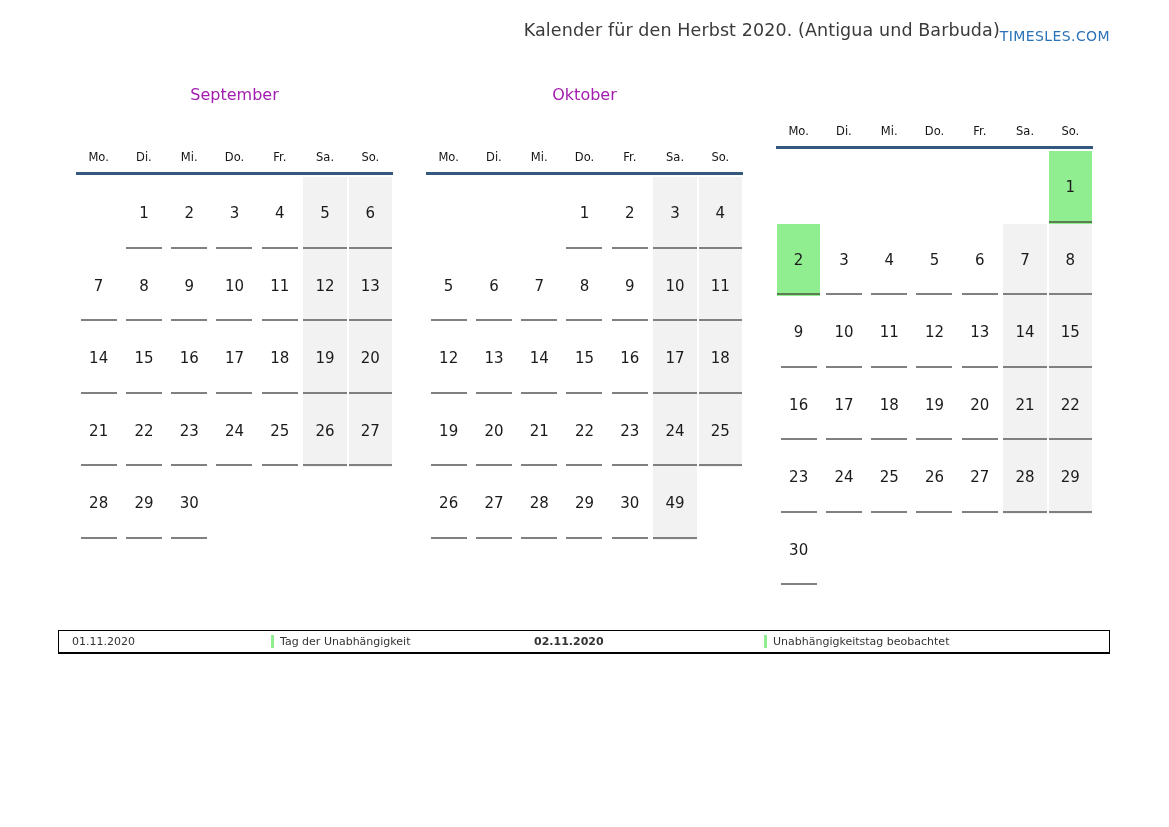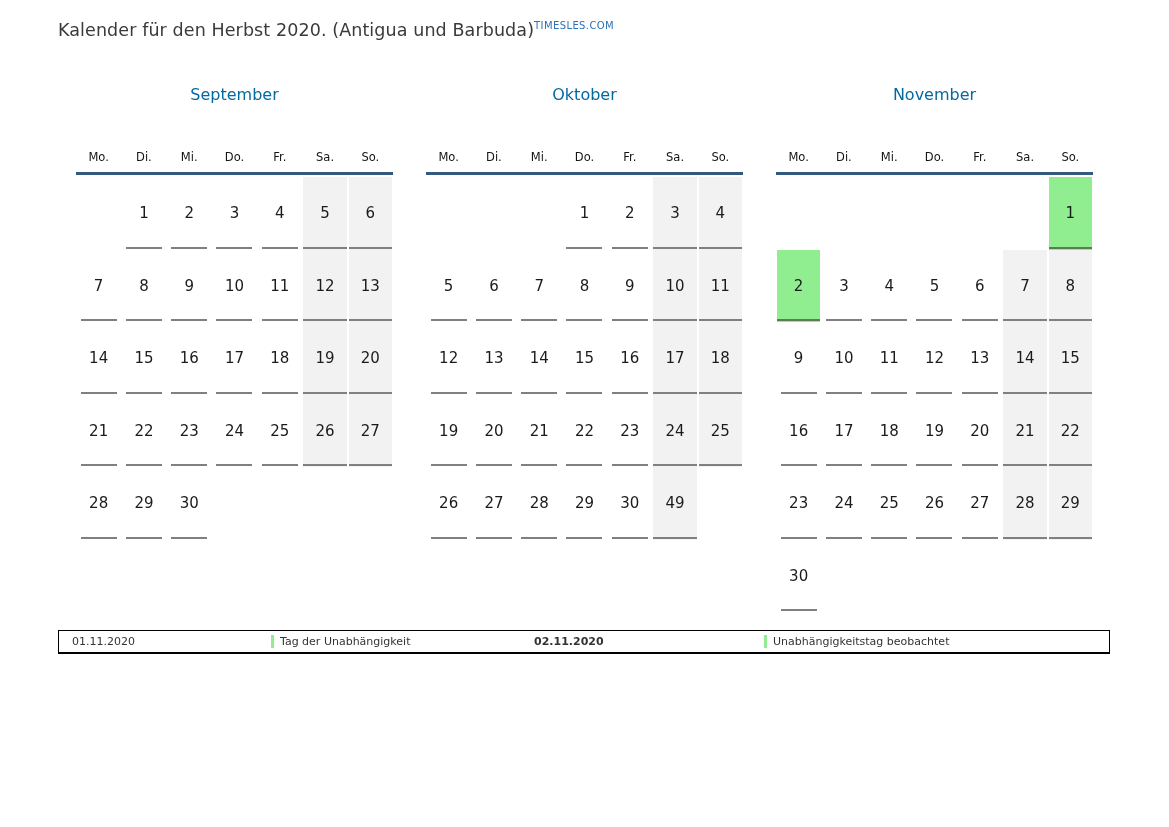--- a/index.html
+++ b/index.html
@@ -1,26 +1,26 @@
 <!DOCTYPE html>
 <html><head>
 <meta charset="utf-8">
 <style>
   html,body { margin:0; padding:0; }
   body {
     width:1169px; height:827px; background:#ffffff; position:relative; overflow:hidden;
     font-family:"DejaVu Sans","Liberation Sans",sans-serif;
   }
-  .topbar { position:absolute; left:58px; right:68px; top:20px; display:flex; justify-content:flex-start; align-items:flex-start; }
+  .topbar { position:absolute; left:58px; right:59px; top:20px; display:flex; justify-content:flex-end; align-items:flex-start; }
   .page-title { font-size:17.5px; font-weight:400; color:#3a3a3a; margin:0; letter-spacing:0.1px; }
-  .site-link { font-size:10px; color:#2b72b8; text-decoration:none; margin-top:0; letter-spacing:0.4px; cursor:pointer; }
+  .site-link { font-size:14px; color:#2b72b8; text-decoration:none; margin-top:8px; letter-spacing:0.4px; cursor:pointer; }
 
   .calendars { position:absolute; left:76px; top:84px; width:1017px; display:flex; justify-content:space-between; }
   .calendar { width:317px; }
-  .cal-title { height:26px; line-height:22px; text-align:center; font-size:16px; color:#0369a1; }
+  .cal-title { height:26px; line-height:22px; text-align:center; font-size:16px; color:#a21caf; }
   .dow-row { display:grid; grid-template-columns:repeat(7,1fr); height:30px; align-items:center; text-align:center; font-size:11.5px; color:#141414;margin-top:32px; }
   .head-line { height:3px; background:#33597f; }
   .weeks { margin-top:2px; }
   .week-row { display:grid; grid-template-columns:repeat(7,1fr); height:72.5px; }
   .cell { position:relative; display:flex; align-items:center; justify-content:center; font-size:15px; color:#1b1b1b; }
   .cell.bg-weekend { background:#f2f2f2; border-left:1px solid #fff; border-right:1px solid #fff; }
   .cell.bg-holiday { background:#90ee90; border-left:1px solid #fff; border-right:1px solid #fff; }
   .cell .u { position:absolute; bottom:1px; height:2px; background:#808080; }
   .cell.plain .u { width:36px; left:50%; transform:translateX(-50%); }
   .cell.bg-weekend .u { left:0; right:0; }
@@ -340,21 +340,20 @@
           </div>
           <div class="cell bg-weekend">
             <span class="num">49</span>
             <div class="u"></div>
           </div>
           <div class="cell empty"></div>
         </div>
       </div>
     </div>
     <div class="calendar">
-      <div class="cal-title">November</div>
       <div class="dow-row">
         <div class="dow">Mo.</div>
         <div class="dow">Di.</div>
         <div class="dow">Mi.</div>
         <div class="dow">Do.</div>
         <div class="dow">Fr.</div>
         <div class="dow">Sa.</div>
         <div class="dow">So.</div>
       </div>
       <div class="head-line"></div>

